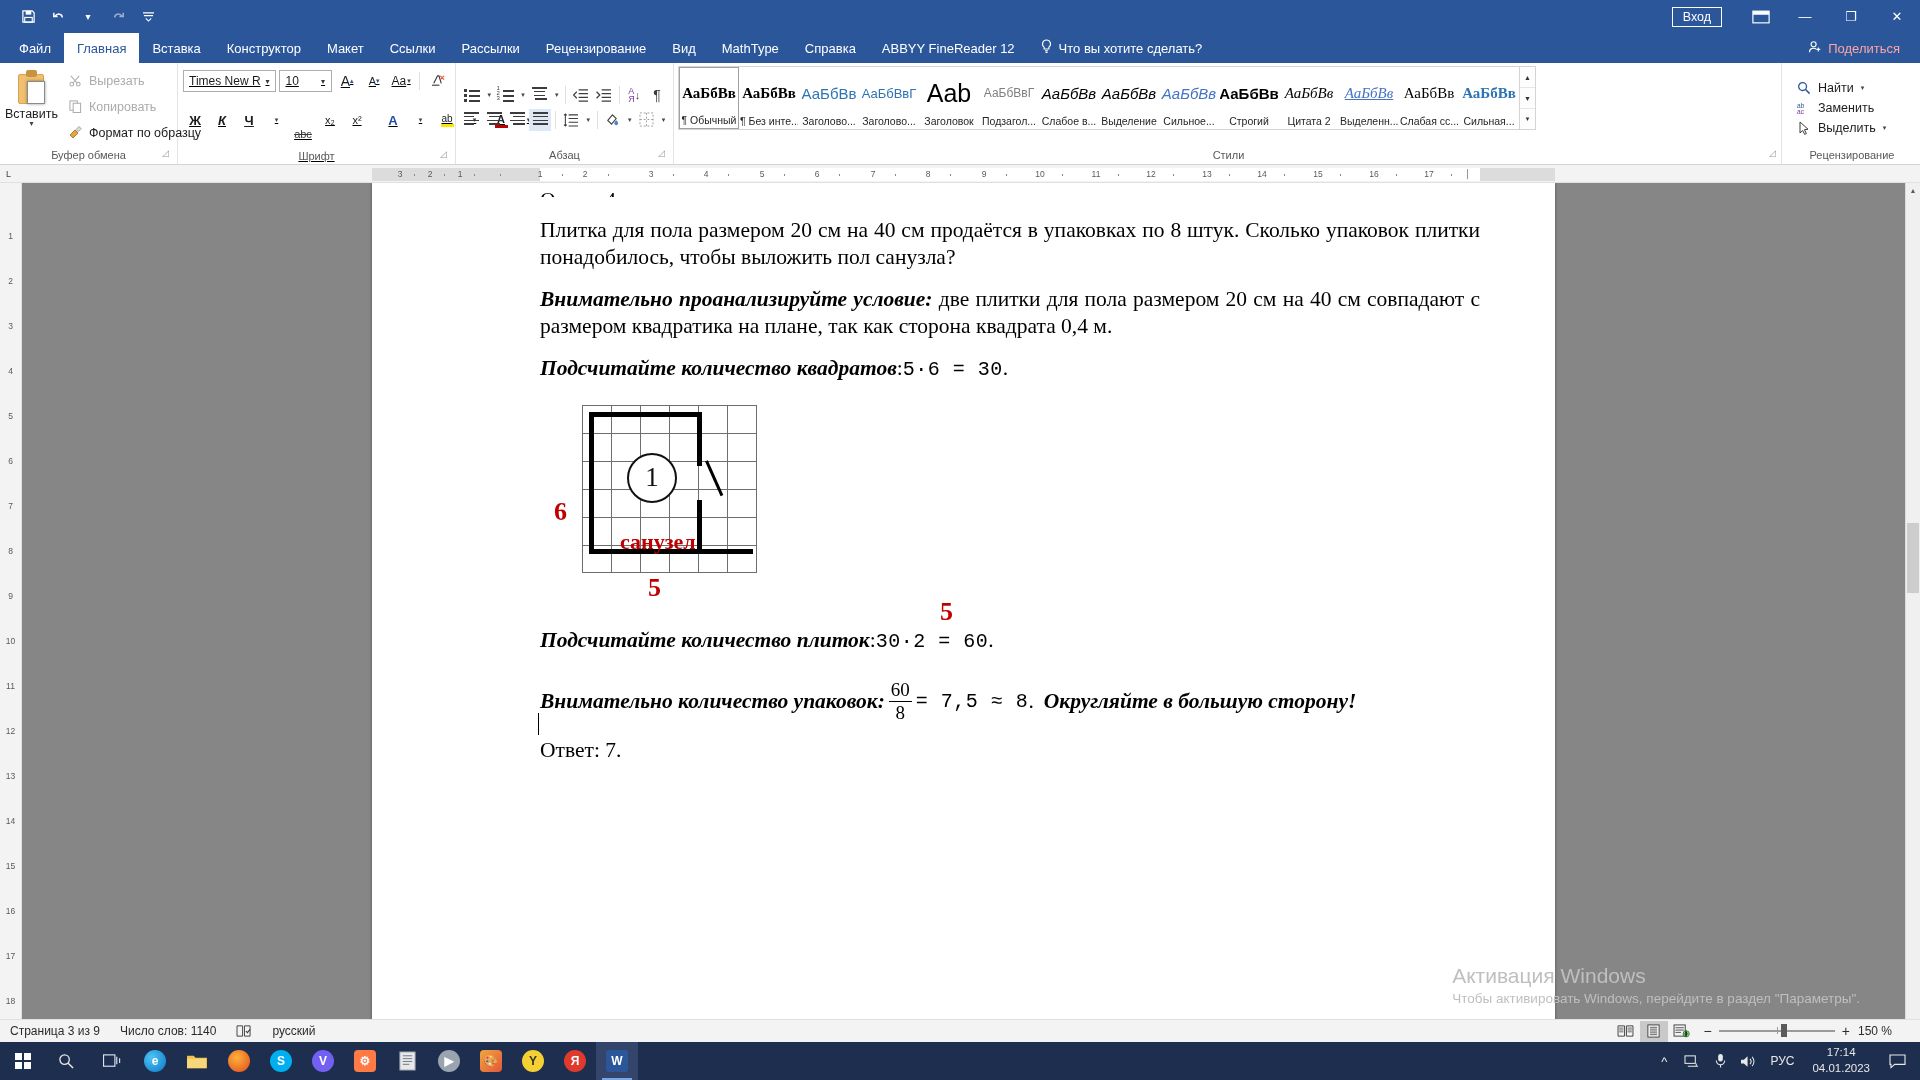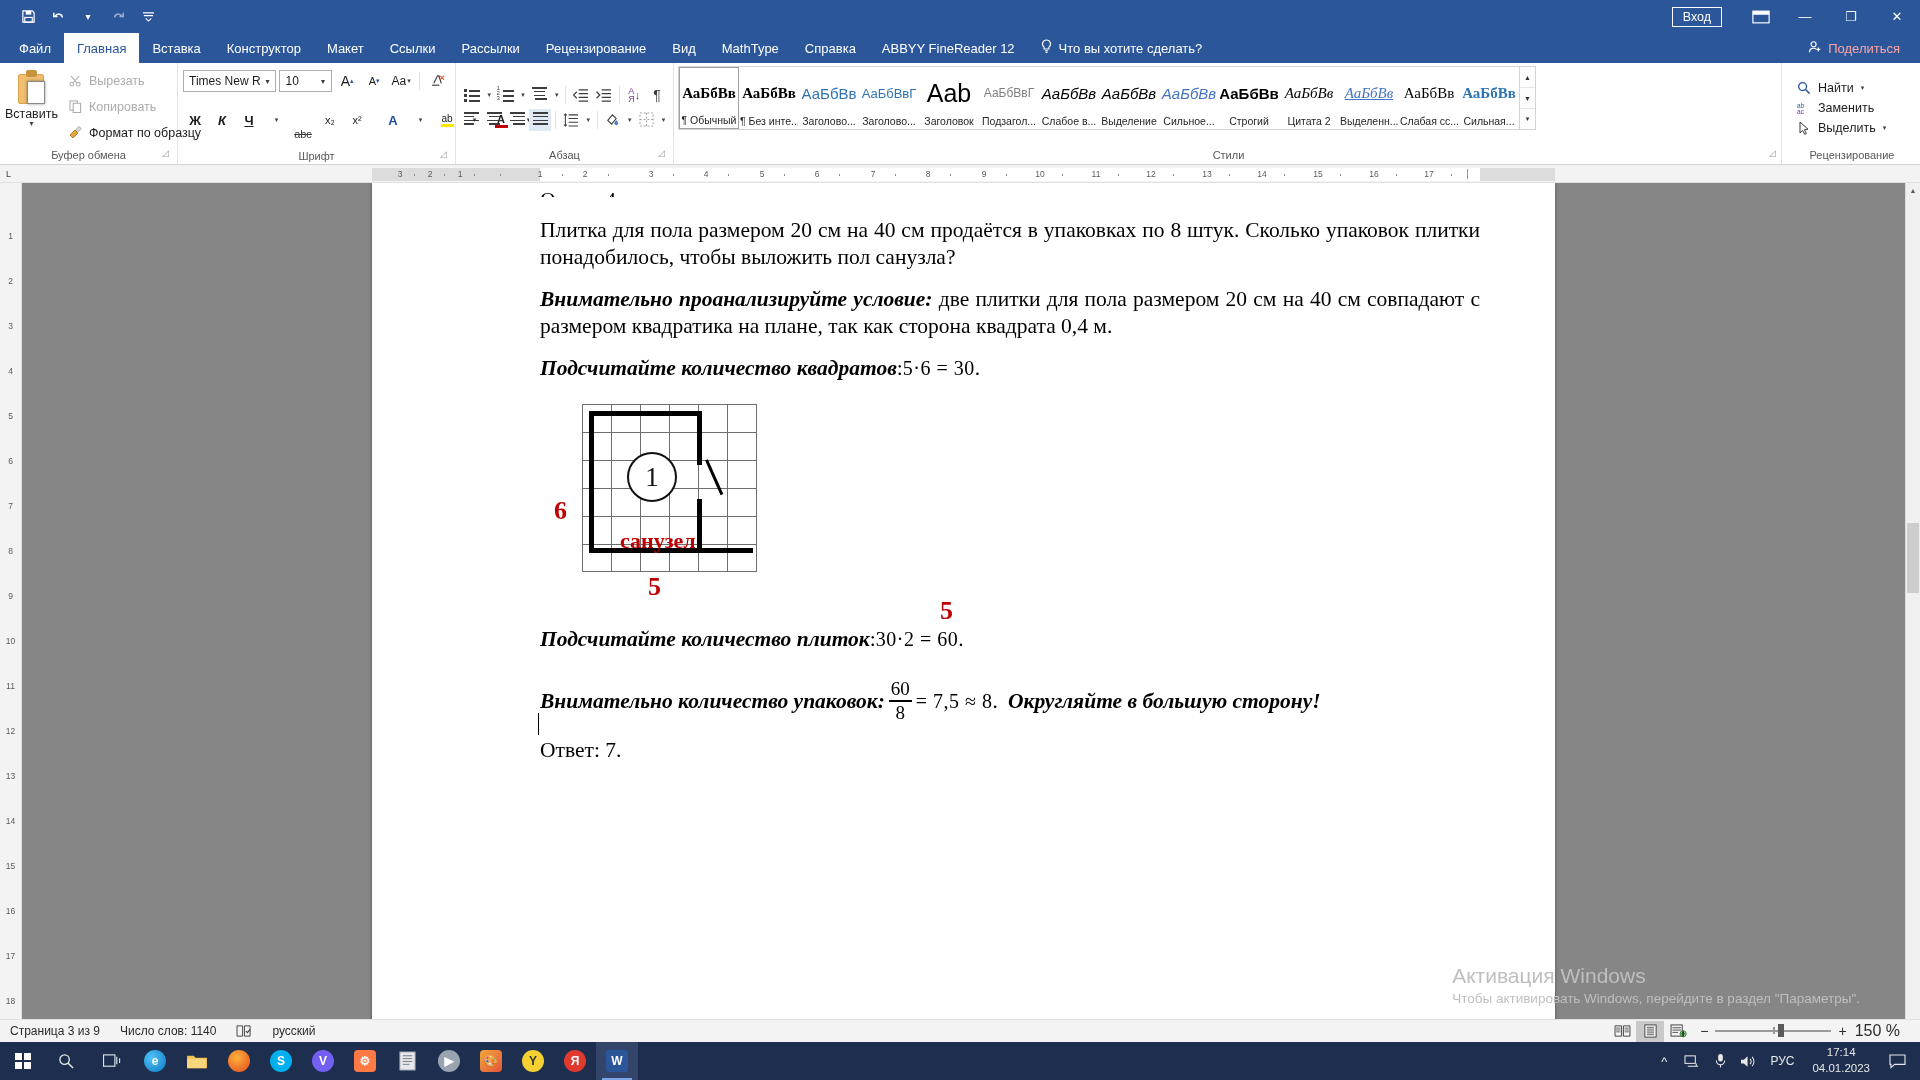--- a/index.html
+++ b/index.html
@@ -220,21 +220,21 @@
   .page-content {
     position: absolute; left: 168px; top: 4px; width: 940px;
     font-family: "Liberation Serif", serif; color: #000000;
   }
   .para {
     font-size: 21.5px; line-height: 1.26; text-align: justify; margin-bottom: 15px;
   }
   .para.clip-top { overflow: hidden; height: 10px; margin-bottom: 20px; }
   .bi { font-weight: bold; font-style: italic; }
   .mathline { font-size: 21.5px; line-height: 1.26; margin-bottom: 14px; display: flex; align-items: baseline; flex-wrap: wrap; }
-  .mth { font-family: Liberation Serif, serif; font-size: 20px; letter-spacing: .5px; }
+  .mth { font-family: Liberation Mono, monospace; font-size: 20px; letter-spacing: .5px; }
 
   
   .diagram-wrap { position: relative; height: 210px; margin: 12px 0 4px 0; }
   .plan {
     position: absolute; left: 42px; top: 8px; width: 175px; height: 168px;
   }
   .grid-line { position: absolute; background: #6e6e6e; }
   .wall { position: absolute; background: #000000; }
   .circ {
     position: absolute; width: 50px; height: 50px; border: 2.5px solid #111;
@@ -287,21 +287,21 @@
   .sb-item { padding: 0 10px; white-space: nowrap; display: flex; align-items: center; gap: 5px; }
   .sb-right { margin-left: auto; display: flex; align-items: center; }
   .view-btn {
     width: 28px; height: 21px; display: flex; align-items: center; justify-content: center;
   }
   .view-btn.active { background: #c9c9c9; }
   .zoom-slider { display: flex; align-items: center; gap: 7px; padding: 0 8px; }
   .zs-track { width: 116px; height: 1.5px; background: #9a9a9a; position: relative; }
   .zs-mid { position: absolute; left: 50%; top: -3px; width: 1.5px; height: 7px; background: #9a9a9a; }
   .zs-thumb { position: absolute; left: 54%; top: -6px; width: 6px; height: 13px; background: #5a5a5a; }
-  .zoom-pct { font-size: 16px; padding-right: 20px; white-space: nowrap; }
+  .zoom-pct { font-size: 12px; padding-right: 28px; white-space: nowrap; }
 
   
   .taskbar {
     position: absolute; left: 0; bottom: 0; right: 0; height: 38px;
     background: #1d2e4e; display: flex; align-items: center;
   }
   .start {
     width: 46px; height: 38px; display: flex; align-items: center; justify-content: center;
   }
   .win-logo { display: grid; grid-template-columns: 7px 7px; grid-template-rows: 7px 7px; gap: 2px; }
@@ -451,21 +451,21 @@
           <span>Формат по образцу</span>
         </div>
       </div>
     </div>
     <div class="rgroup-label">
       <span>Буфер обмена</span>
       <span class="dlg">◿</span>
     </div>
   </div>
 
-  <div class="rgroup" style="width:278px;">
+  <div class="rgroup" style="width:278px;text-decoration:underline;">
     <div class="rgroup-body" style="flex-direction:column; justify-content:center; padding-top:4px;">
       <div class="font-row">
         <div class="combo cmb-font">
           <span>Times New R</span>
           <span class="arrow">▾</span>
         </div>
         <div class="combo cmb-size">
           <span>10</span>
           <span class="arrow">▾</span>
         </div>

